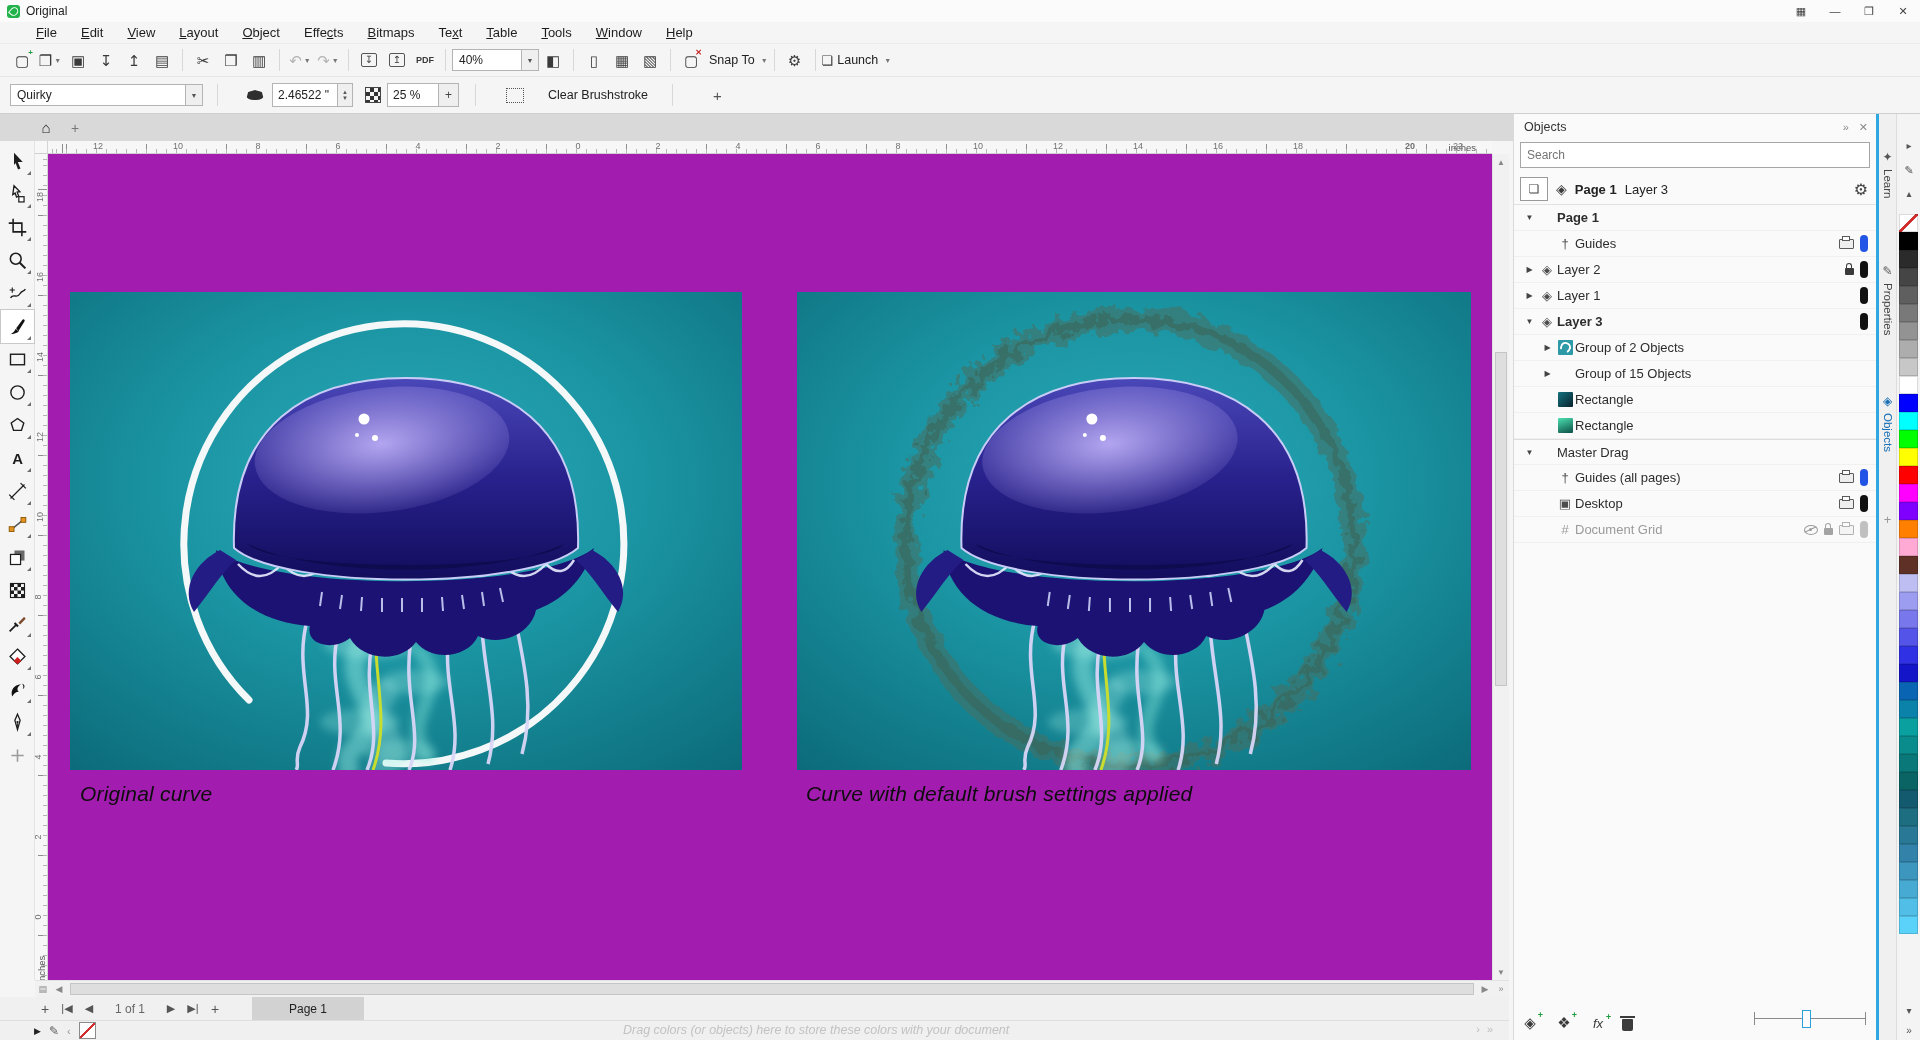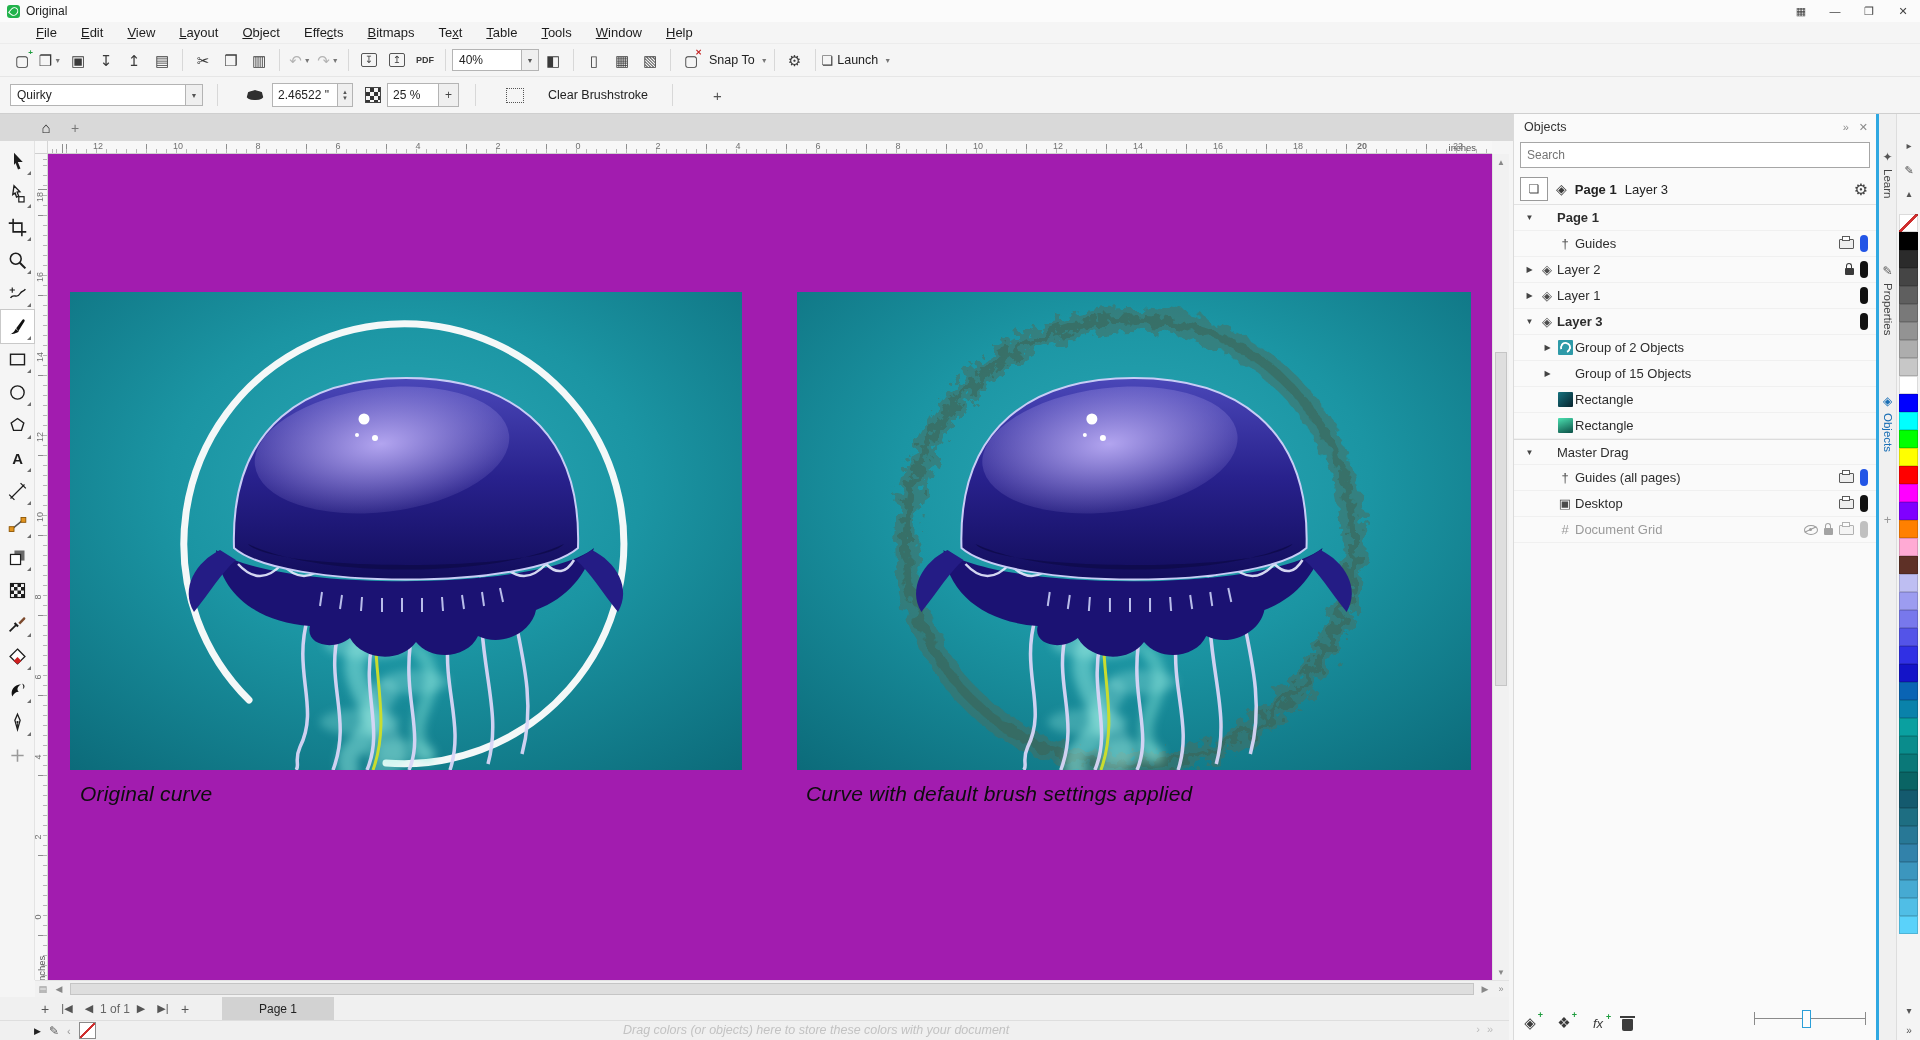--- a/index.html
+++ b/index.html
@@ -101,21 +101,21 @@
               font-size:8px;color:#888}
   .h-scroll{position:absolute;left:35px;top:980px;width:1474px;height:17px;background:#f1f1f1;display:flex;
             align-items:center;box-sizing:border-box;border-top:1px solid #e2e2e2}
   .h-thumb{height:12px;background:#dedede;border:1px solid #c5c5c5;box-sizing:border-box;flex:1;margin:0 3px}
   .hs-ic{width:16px;display:flex;align-items:center;justify-content:center;font-size:9px;color:#888;flex:none}
   
   .pagenav{position:absolute;left:0;top:997px;width:1509px;height:23px;background:#f0f0f0;display:flex;
            align-items:center;padding-left:34px;box-sizing:border-box}
   .pn-btn{min-width:22px;text-align:center;color:#555;font-size:11px}
   .pn-btn.big{font-size:14px}
-  .pn-pos{color:#666;font-size:12px;margin:0 0}
+  .pn-pos{color:#666;font-size:12px;margin:0 15px}
   .page-tab{margin-left:26px;width:112px;height:23px;background:#d2d2d2;display:flex;align-items:center;
             justify-content:center;font-size:12px;color:#222}
   .statusbar{position:absolute;left:0;top:1020px;width:1509px;height:20px;background:#f0f0f0;border-top:1px solid #dedede;box-sizing:border-box}
   .sb-left{position:absolute;left:34px;top:1px;display:flex;align-items:center;gap:8px}
   .sb-swatch{width:15px;height:15px;background:#fff;border:1px solid #8a8a8a;
              background-image:linear-gradient(135deg,transparent 45%,#cf2f2f 45%,#cf2f2f 55%,transparent 55%)}
   .sb-hint{position:absolute;left:623px;top:2px;font-style:italic;font-size:12.5px;color:#c2c2c2}
   .sb-right{position:absolute;right:14px;top:2px;color:#bbb;font-size:11px;letter-spacing:2px}
   
   .docker{position:absolute;left:1513px;top:114px;width:363px;height:926px;background:#fafafa;
@@ -427,21 +427,21 @@
       <span class="h-num" style="left: 530px;">0</span>
       <span class="h-num" style="left: 610px;">2</span>
       <span class="h-num" style="left: 690px;">4</span>
       <span class="h-num" style="left: 770px;">6</span>
       <span class="h-num" style="left: 850px;">8</span>
       <span class="h-num" style="left: 930px;">10</span>
       <span class="h-num" style="left: 1010px;">12</span>
       <span class="h-num" style="left: 1090px;">14</span>
       <span class="h-num" style="left: 1170px;">16</span>
       <span class="h-num" style="left: 1250px;">18</span>
-      <span class="h-num" style="left: 1314px; font-weight: bold;">20</span>
+      <span class="h-num" style="left: 1362px; font-weight: bold;">20</span>
       <span class="h-num" style="left: 1410px;">22</span>
     </div>
   <div class="v-ruler" id="vruler">
     <span class="ruler-unit-v">inches</span>
   <span class="v-num" style="top: 38px;">18</span>
       <span class="v-num" style="top: 118px;">16</span>
       <span class="v-num" style="top: 198px;">14</span>
       <span class="v-num" style="top: 278px;">12</span>
       <span class="v-num" style="top: 358px;">10</span>
       <span class="v-num" style="top: 438px;">8</span>

